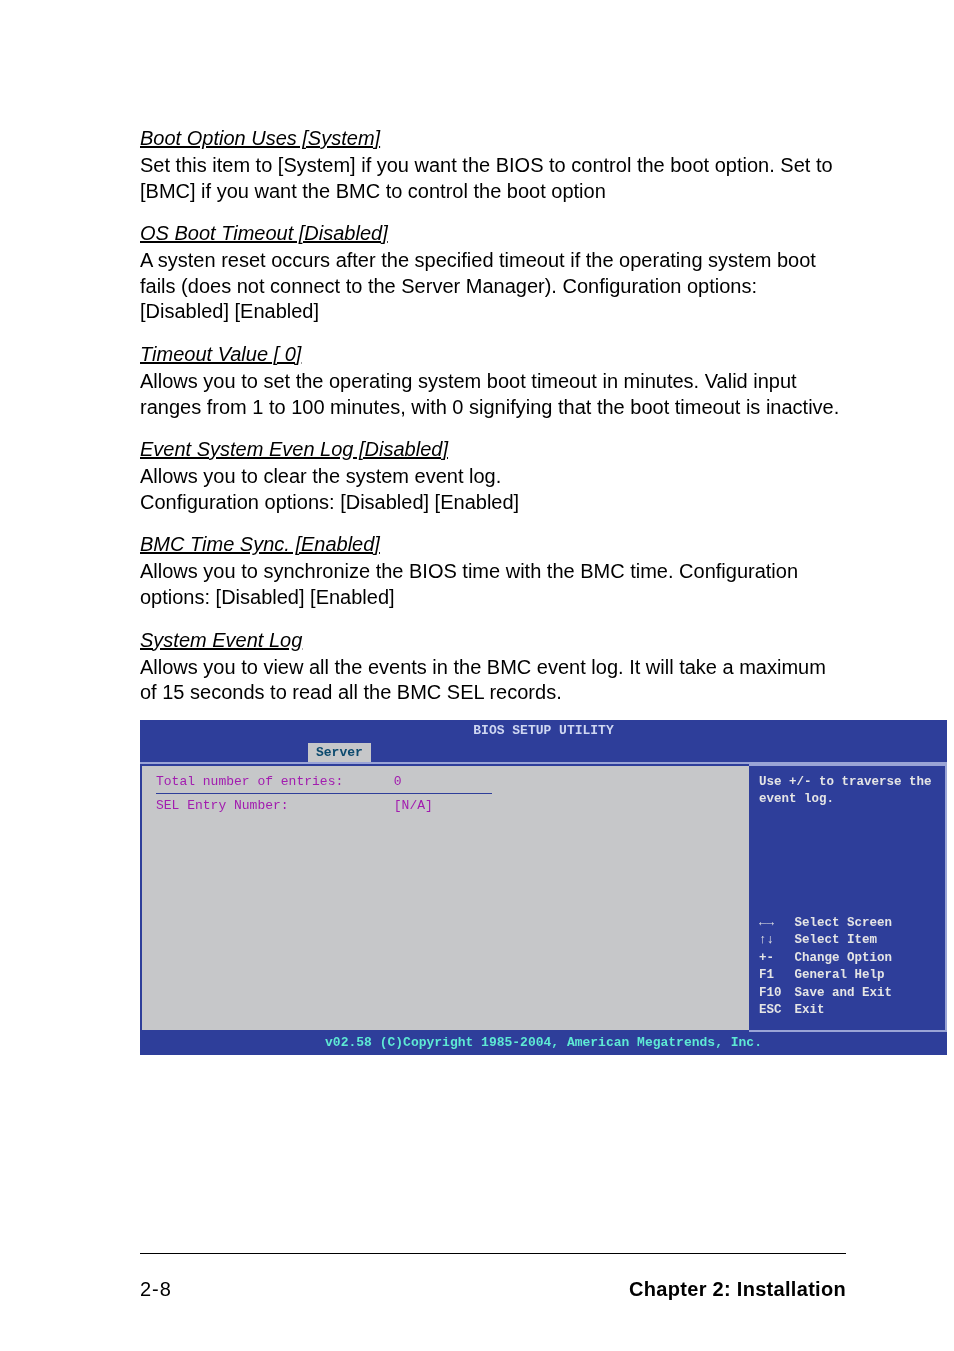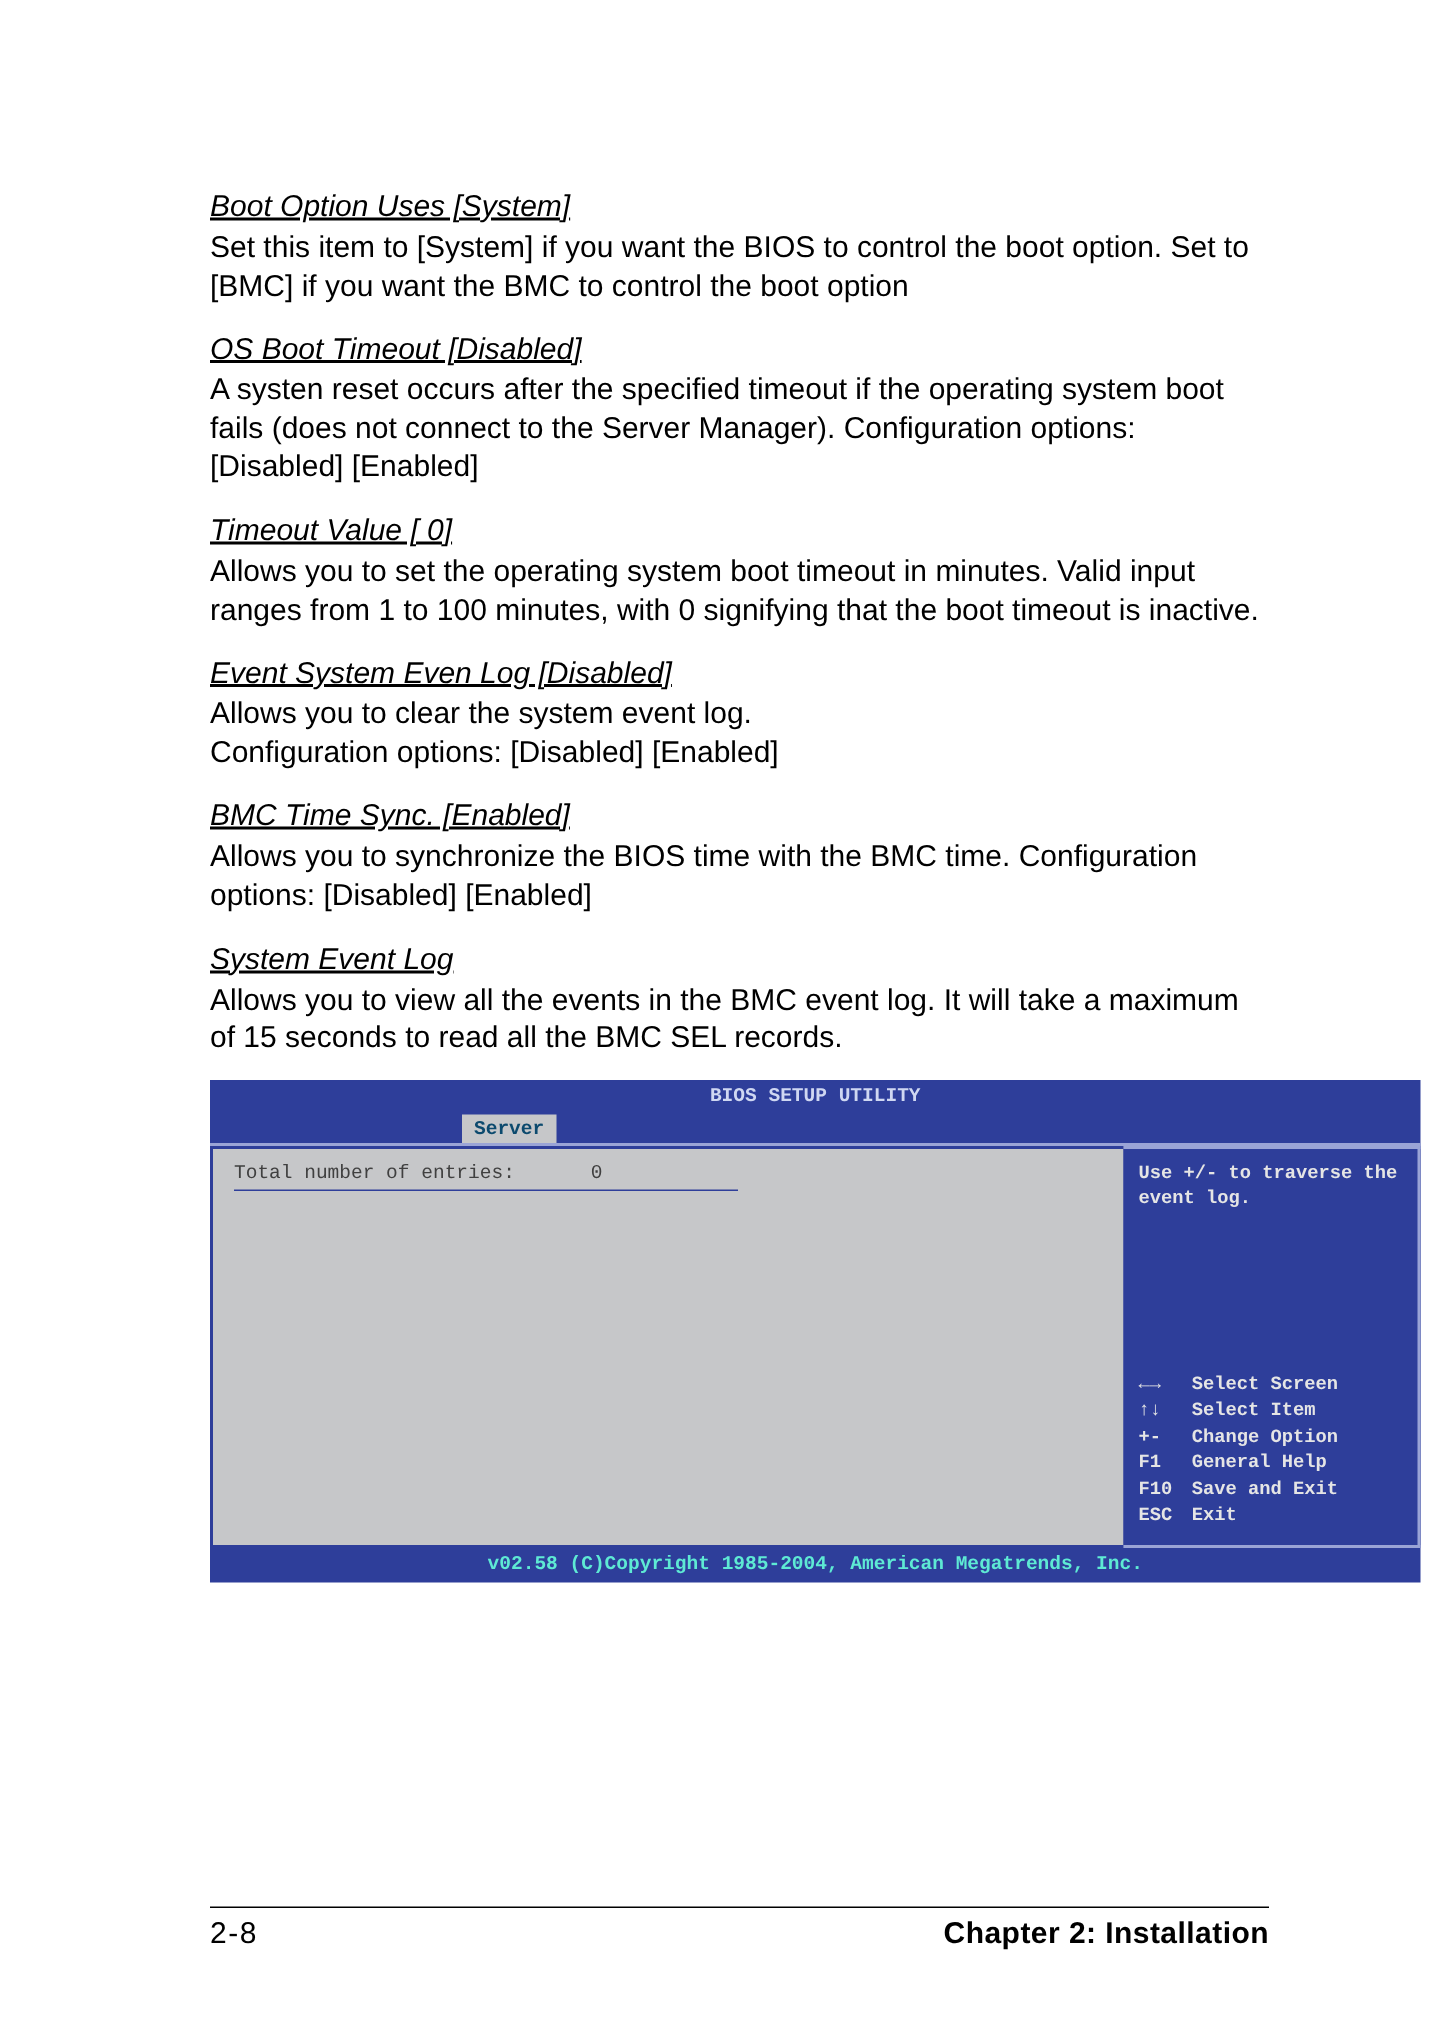--- a/index.html
+++ b/index.html
@@ -57,21 +57,21 @@
     font-size: 13px;
     padding: 2px 8px;
   }
   .bios-body {
     display: flex;
     border-top: 2px solid #9aa4d6;
   }
   .bios-left {
     flex: 1;
     background: #c6c7c9;
-    color: #404040;
+    color: #a21caf;
     padding: 8px 14px 10px 14px;
     border: 2px solid #2e3e9a;
     border-right: none;
     font-size: 13px;
     min-height: 268px;
   }
   .bios-left .row { margin-bottom: 2px; }
   .bios-left .label { display: inline-block; width: 230px; }
   .bios-left .val { display: inline-block; }
   .hr { border-top: 1px solid #2e3e9a; width: 58%; margin: 4px 0 4px 0; }
@@ -99,21 +99,21 @@
     color: #5eead4;
     padding: 3px 0 5px 0;
   }
 
   
   .pgfoot {
     border-top: 1.5px solid #000;
     display: flex;
     justify-content: space-between;
     align-items: flex-end;
-    padding-top: 6px;
+    padding-top: 24px;
     font-size: 20px;
     margin-top: 60px;
   }
   .pgnum  { font-family: "Trebuchet MS", Arial, sans-serif; letter-spacing: 1px; }
   .pgchap { font-family: "Trebuchet MS", Arial, sans-serif; font-weight: 700; letter-spacing: .3px; }
 </style>
 </head>
 <body>
 
 <div class="page">
@@ -155,20 +155,24 @@
       <div class="bios-tab-row">
         <span class="bios-tab">Server</span>
       </div>
       <div class="bios-body">
         <div class="bios-left">
           <div class="row">
             <span class="label">Total number of entries:</span>
             <span class="val">0</span>
           </div>
           <div class="hr"></div>
+          <div class="row">
+            <span class="label">SEL Entry Number:</span>
+            <span class="val">[N/A]</span>
+          </div>
         </div>
         <div class="bios-right">
           <div class="help-top">Use +/- to traverse the event log.</div>
           <div class="keys">
             <div class="krow">
               <span class="ksym">←→</span>
               <span>Select Screen</span>
             </div>
             <div class="krow">
               <span class="ksym">↑↓</span>

